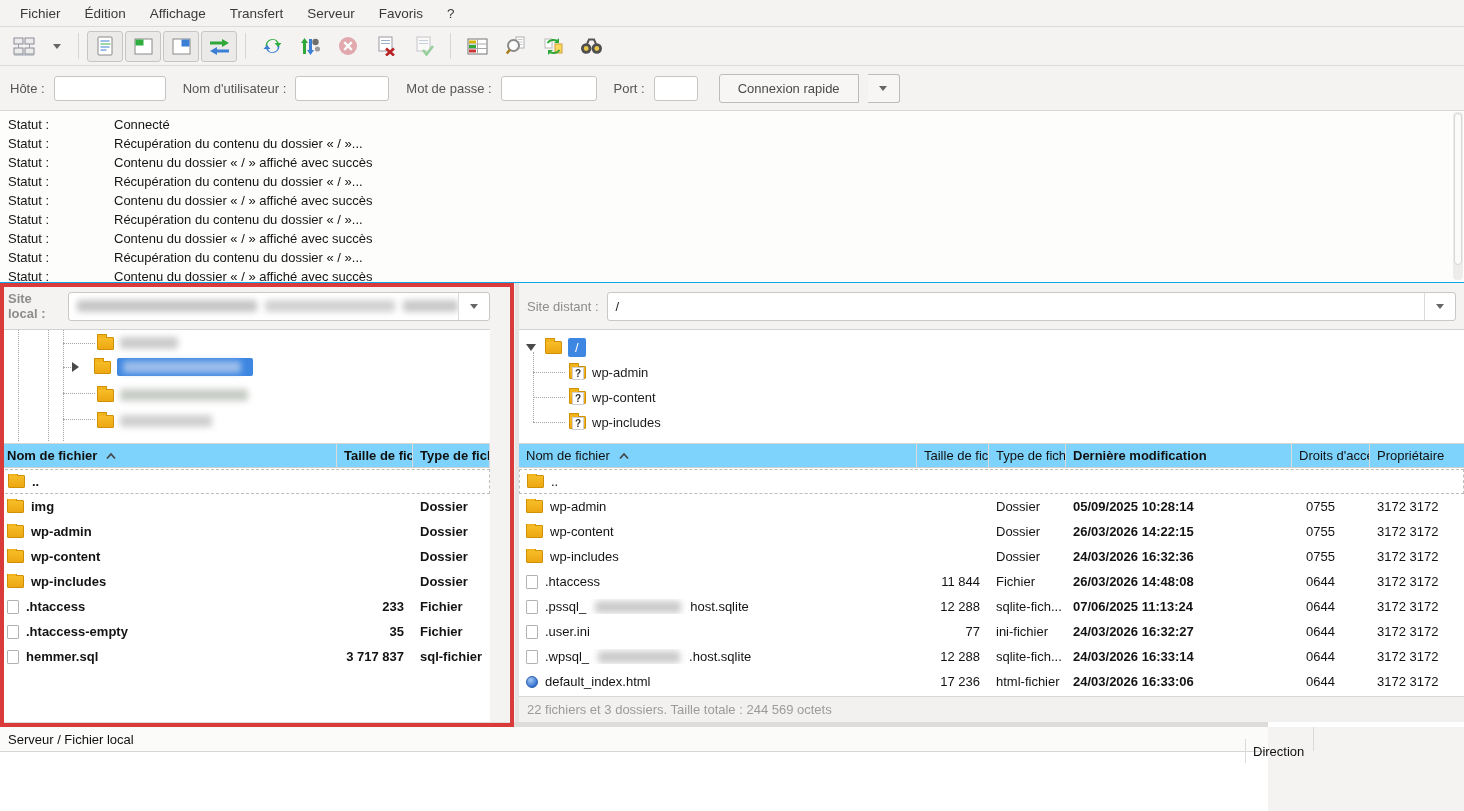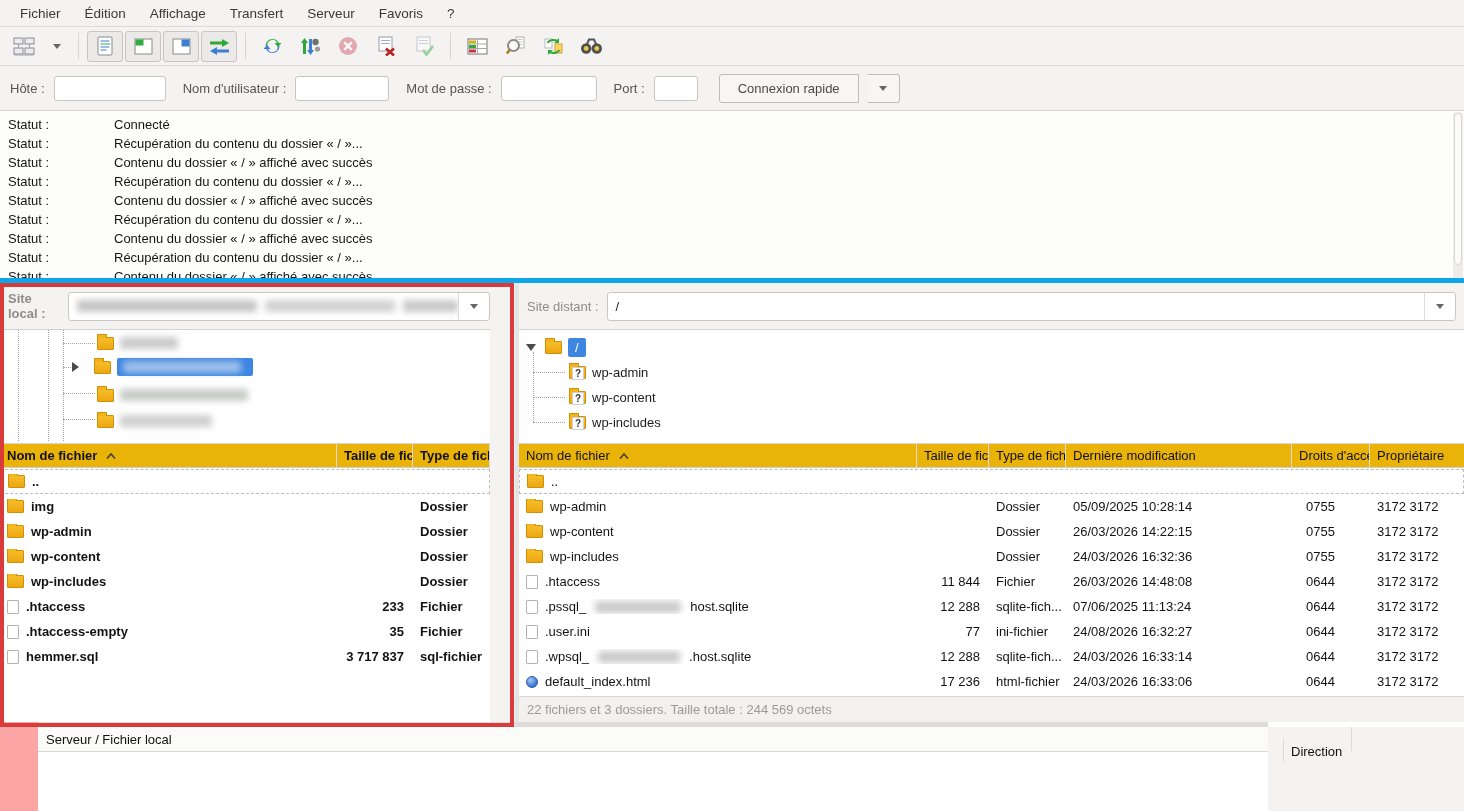--- a/index.html
+++ b/index.html
@@ -27,21 +27,21 @@
   .quickconnect { height:45px; display:flex; align-items:center; padding-left:10px; gap:9px;
     border-bottom:1px solid #d9d7d5; color:#555; }
   .qc-input { height:25px; border:1px solid #c6c5c3; border-radius:3px; background:#fff;
     padding:0 5px; font:13px "Liberation Sans", sans-serif; }
   .qc-btn { height:29px; padding:0 18px; border:1px solid #bdbcba; border-radius:3px 0 0 3px;
     background:#f7f6f4; color:#4a4a4a; font:13px "Liberation Sans", sans-serif; }
   .qc-drop { width:32px; height:29px; border:1px solid #bdbcba; border-left:none;
     border-radius:0 3px 3px 0; background:#f7f6f4; display:flex; align-items:center; justify-content:center; }
   
   .log { height:172px; background:#fdfdfc; position:relative; padding-top:4px;
-    border-bottom:5px solid #0ea5e9; overflow:hidden; }
+    border-bottom:1px solid #0ea5e9; overflow:hidden; }
   .logline { display:flex; height:19px; line-height:19px; color:#151515; }
   .loglabel { flex:0 0 114px; padding-left:8px; }
   .log-scroll { position:absolute; right:1px; top:1px; width:10px; height:168px; background:#edecea; border-radius:4px; }
   .log-thumb { position:absolute; left:1px; top:1px; width:8px; height:152px; background:#fbfbfa;
     border:1px solid #d9d7d5; border-radius:4px; }
   
   .panel { position:absolute; top:283px; height:444px; background:#fff; }
   .panel.local  { left:0;  width:490px;font-weight:bold; }
   .panel.remote { left:519px; width:945px; }
   .vsep { position:absolute; left:515px; top:283px; width:4px; height:444px; background:#e6e4e2; }
@@ -63,38 +63,38 @@
   .folder::before { content:""; position:absolute; left:-1px; top:-4px; width:8px; height:3px;
     background:#f2b41d; border:1px solid #cf9004; border-bottom:none; border-radius:1px 1px 0 0; }
   .qmark { position:absolute; left:2px; top:0px; background:#fff; color:#333; font-weight:bold;
     font-size:10px; line-height:11px; padding:0 2px; border:1px solid #d0d0d0; }
   .ficon { width:12px; height:14px; background:#fff; border:1px solid #b3b3b3; border-radius:1px; flex:none; }
   .webicon { width:12px; height:12px; border-radius:50%; flex:none;
     background:radial-gradient(circle at 35% 30%, #a6c9f2, #2f6fd0 75%); border:1px solid #2a5cab; }
   .blur { filter:blur(3px); background:#cbcbcb; border-radius:2px; height:12px; display:inline-block; }
   .selband { background:#3d86e2; border-radius:2px; display:flex; align-items:center; padding:3px 6px; }
   
-  .lhdr { position:absolute; top:160px; left:0; right:0; height:25px; background:#eab308;
+  .lhdr { position:absolute; top:160px; left:0; right:0; height:25px; background:#7dd3fc;
     border-top:1px solid #d8d6d4; border-bottom:1px solid #cfcecc; display:flex; align-items:center; color:#111; }
   .hcell { height:100%; display:flex; align-items:center; padding-left:7px; border-right:1px solid #dcdad8;
     white-space:nowrap; overflow:hidden; }
   .rows { position:absolute; top:186px; left:0; right:0; }
   .frow { height:25px; display:flex; align-items:center; color:#131313; }
   .frow.focusrow { border:1px dashed #bdbdbd; }
   .cell { white-space:nowrap; overflow:hidden; display:flex; align-items:center; gap:7px; padding-left:7px; }
   .num { justify-content:flex-end; padding-right:9px; padding-left:0; }
   
   .lc-name { flex:0 0 337px; } .lc-size { flex:0 0 76px; } .lc-type { flex:1; }
   
   .rc-name { flex:0 0 398px; } .rc-size { flex:0 0 72px; } .rc-type { flex:0 0 77px; }
-  .rc-mod { flex:0 0 226px; } .rc-perm { flex:0 0 78px; padding-left:14px; } .rc-own { flex:1; padding-left:7px; }
+  .rc-mod { flex:0 0 226px;font-weight:bold; } .rc-perm { flex:0 0 78px; padding-left:14px; } .rc-own { flex:1; padding-left:7px; }
   .pstatus { position:absolute; top:413px; left:0; right:0; height:26px; background:#f2f1ef;
     border-top:1px solid #d9d7d5; color:#9b9b9b; display:flex; align-items:center; padding-left:8px; }
   
-  .queue { position:absolute; top:722px; left:0; width:1268px; height:89px; background:#fca5a5;padding-left:38px; }
+  .queue { position:absolute; top:722px; left:0; width:1268px; height:89px; background:#0369a1; }
   .qsplit { height:5px; background:#dedcda; }
   .qhdr { height:25px; background:#fbfbfa; border-bottom:1px solid #d8d6d4; display:flex; align-items:center; color:#111; }
   .qc1 { flex:0 0 1245px; padding-left:8px; } .qc2 { flex:0 0 68px;margin-top:24px; } .qc3 { flex:1; }
   .qhdr .hcell { border-right:none; border-left:1px solid #dcdad8; }
   
   .redbox { position:absolute; left:0; top:283px; width:514px; height:444px;
     border:4px solid #d93a3a; pointer-events:none; z-index:50; }
   svg { display:block; }
 </style>
 </head>
@@ -582,21 +582,21 @@
         <div class="cell rc-perm">0644</div>
         <div class="cell rc-own">3172 3172</div>
       </div>
       <div class="frow">
         <div class="cell rc-name">
             <span class="ficon"></span>
             <span>.user.ini</span>
           </div>
         <div class="cell rc-size num">77</div>
         <div class="cell rc-type">ini-fichier</div>
-        <div class="cell rc-mod">24/08/2026 16:32:27</div>
+        <div class="cell rc-mod">24/03/2026 16:32:27</div>
         <div class="cell rc-perm">0644</div>
         <div class="cell rc-own">3172 3172</div>
       </div>
       <div class="frow">
         <div class="cell rc-name">
             <span class="ficon"></span>
             <span>.wpsql_</span>
             <span class="blur" style="width:82px;margin:0 2px"></span>
             <span>.host.sqlite</span>
           </div>

